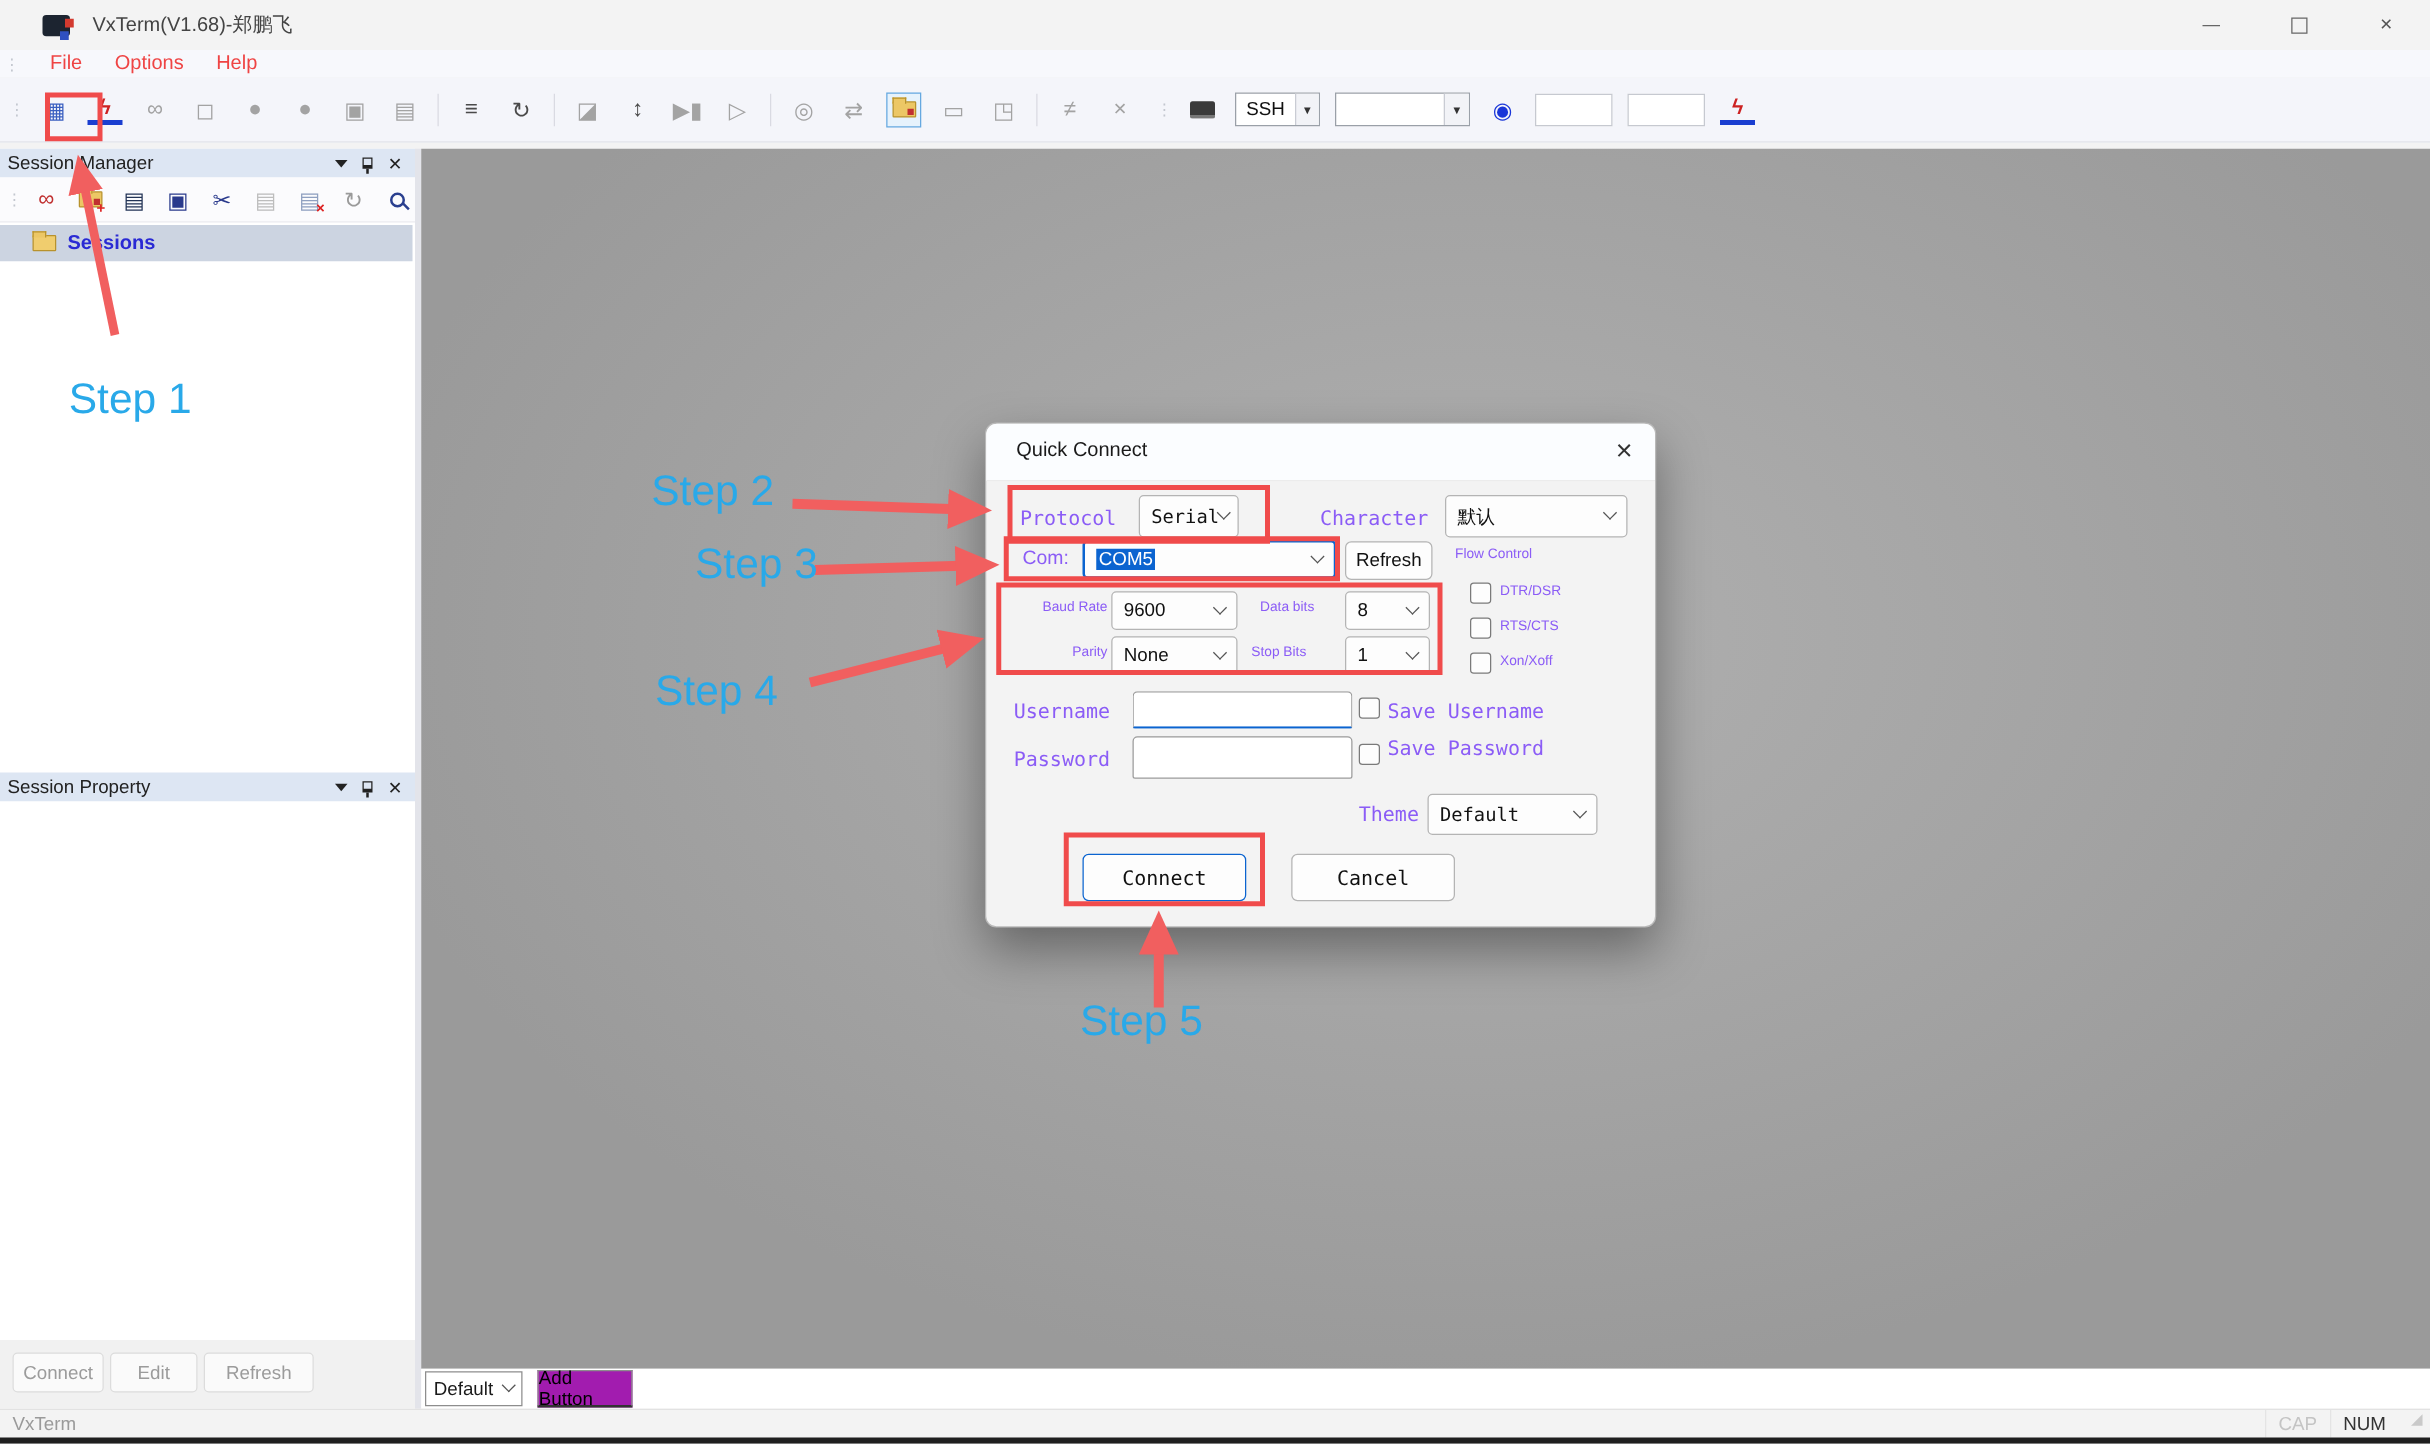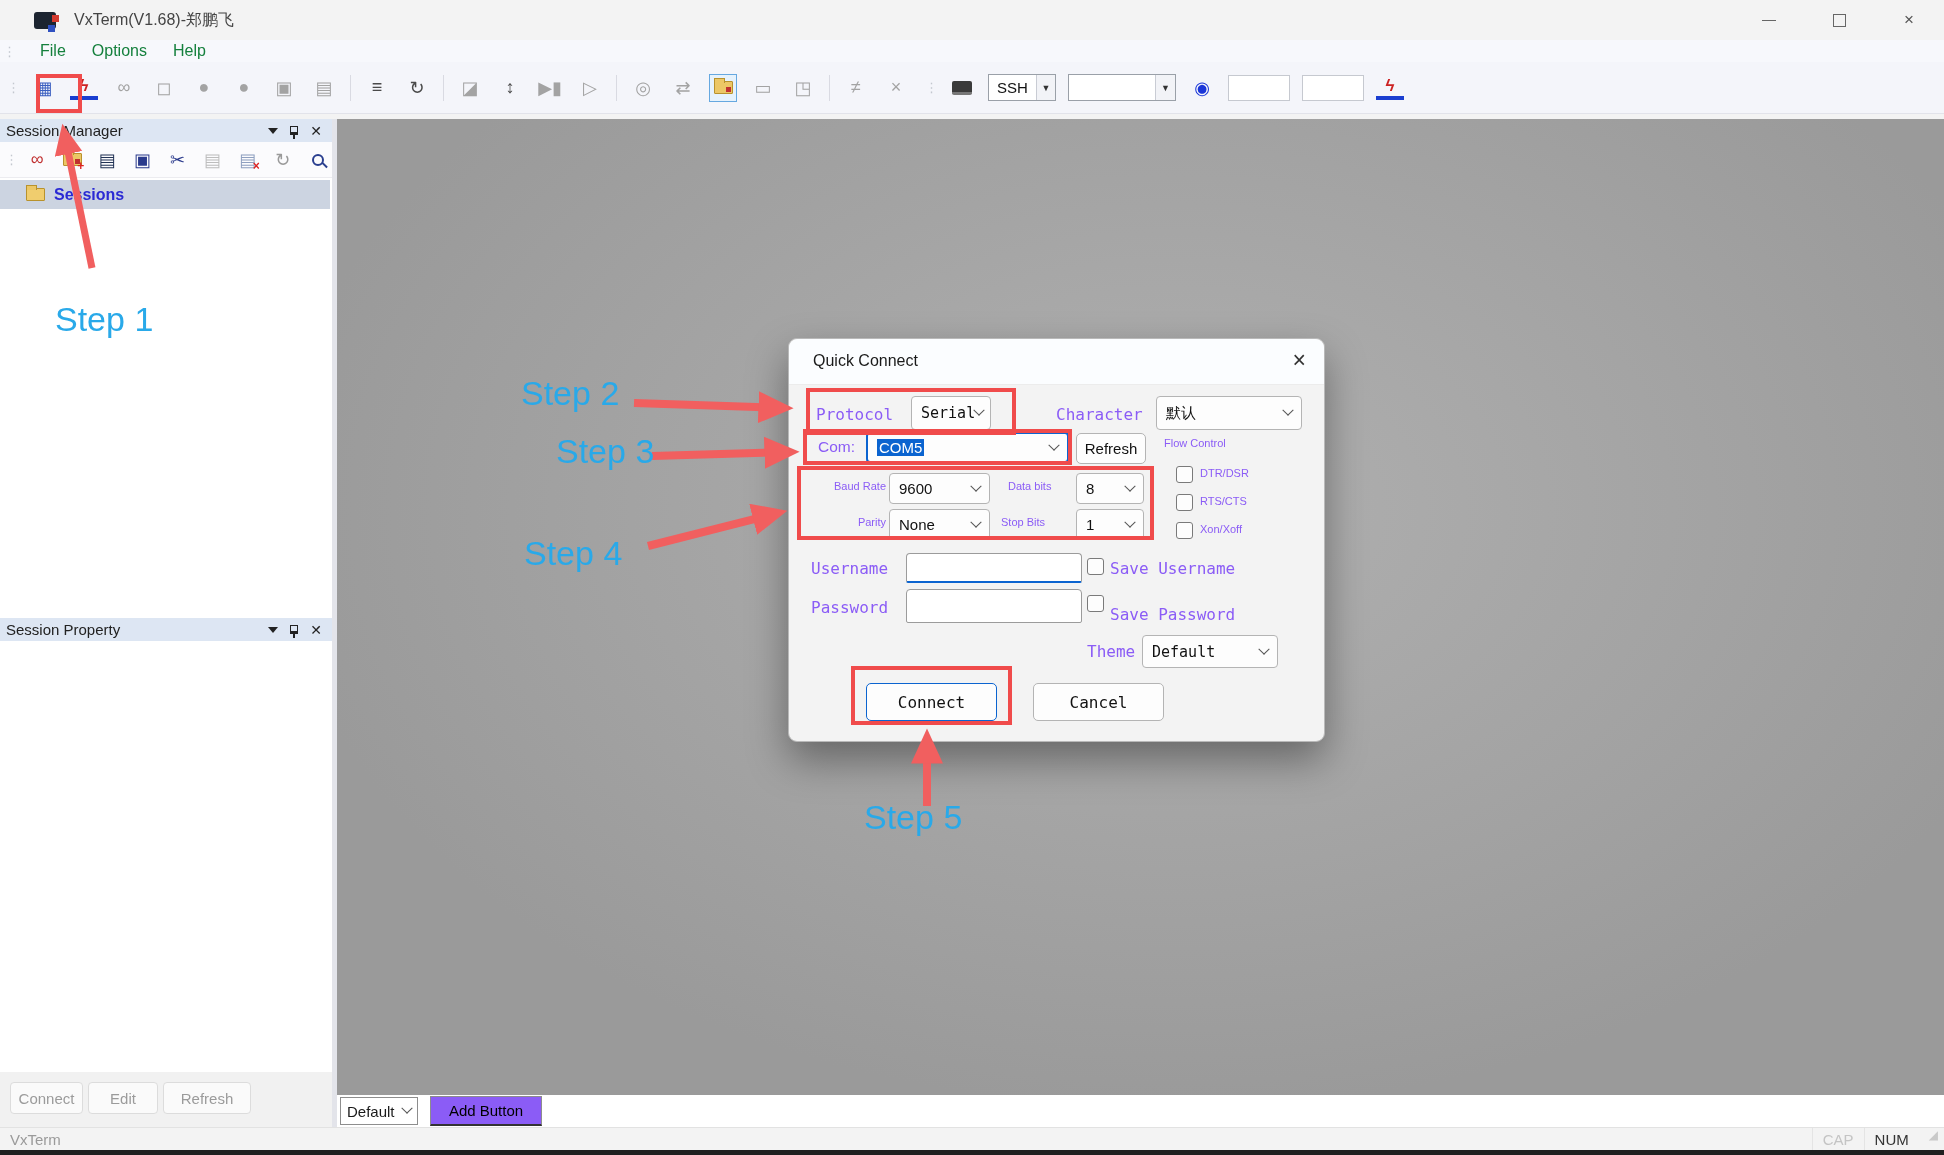--- a/index.html
+++ b/index.html
@@ -14,21 +14,21 @@
   .appico:after  { content:''; position:absolute; right:1px; bottom:-3px; width:7px; height:7px; background:#2f50c0; }
   .title-text { margin-left:18px; font-size:16px; color:#444; }
   .wbtns { position:absolute; right:0; top:0; height:40px; display:flex; align-items:center; }
   .wbtn { width:70px; height:40px; display:flex; align-items:center; justify-content:center; color:#555; font-size:17px; }
   .wbtn .sq { width:13px; height:13px; border:1.2px solid #666; }
   .wbtn .mn { width:14px; height:0; border-top:1.4px solid #666; }
 
   
   .menubar { left:0; top:40px; width:1944px; height:22px; background:#f7f8fc; display:flex; align-items:center; gap:26px; font-size:16px; }
   .gripv { color:#c3c7cf; font-size:13px; margin-left:3px; letter-spacing:-2px; }
-  .menu-item { color:#15803d; }
+  .menu-item { color:#ef4444; }
 
   
   .toolbar { left:0; top:62px; width:1944px; height:52px; background:#f4f5fa; border-bottom:1px solid #e2e3ea; display:flex; align-items:center; gap:12px; padding-left:4px; }
   .tico { width:28px; height:28px; display:flex; align-items:center; justify-content:center; font-size:18px; color:#a3a3a3; }
   .tico.dark { color:#4a4a4a; }
   .tico.blue { color:#3a5fc0; }
   .tico.bolt { color:#cc2222; font-weight:bold; border-bottom:4px solid #1a3ed0; height:24px; font-size:17px; }
   .tsep { width:1px; height:26px; background:#d9dae2; }
   .mon { width:20px; height:14px; background:#3a3a3a; border-radius:2px; border-bottom:3px solid #777; }
   .folderico { width:19px; height:13px; background:#ecc765; border:1px solid #b8922d; border-radius:1px; position:relative; }
@@ -59,21 +59,21 @@
   .sessions-row .folderico { margin-left:26px; background:#f0cd6e; }
   .sessions-row .folderico:after { display:none; }
   .panel-footer { left:0; top:1072px; width:332px; height:55px; background:#f1f1f1; }
   .pf-btn { position:absolute; top:10px; height:32px; background:#fafafa; border:1px solid #dcdcdc; border-radius:4px; color:#9b9b9b; font-size:15px; display:flex; align-items:center; justify-content:center; }
 
   
   .canvas { left:337px; top:119px; width:1607px; height:976px;
             background:radial-gradient(900px 600px at 52% 40%, #b0b0b0 0%, #a3a3a3 60%, #9a9a9a 100%); }
   .tabbar { left:337px; top:1095px; width:1607px; height:32px; background:#ffffff; }
   .defcmb { position:absolute; left:3px; top:2px; width:78px; height:28px; background:#fff; border:1px solid #8d8d8d; display:flex; align-items:center; justify-content:space-between; padding:0 6px; font-size:15px; }
-  .addbtn { position:absolute; left:93px; top:1px; width:112px; height:30px; background:#8b5cf6; border:1px solid #8d8d8d; border-bottom:2px solid #333; display:flex; align-items:center; justify-content:center; font-size:15px; color:#000; }
+  .addbtn { position:absolute; left:93px; top:1px; width:76px; height:30px; background:#a21caf; border:1px solid #8d8d8d; border-bottom:2px solid #333; display:flex; align-items:center; justify-content:center; font-size:15px; color:#000; }
   .statusbar { left:0; top:1127px; width:1944px; height:23px; background:#f3f3f3; border-top:1px solid #e2e2e2; display:flex; align-items:center; font-size:15px; }
   .sb-app { margin-left:10px; color:#9a9a9a; }
   .sb-right { margin-left:auto; display:flex; align-items:flex-start; height:100%; }
   .sb-cell { padding:0 10px; border-left:1px solid #e4e4e4; height:100%; display:flex; align-items:center; }
   .sb-cap { color:#c4c4c4; }
   .sb-num { color:#333; }
   .grip { color:#c9c9c9; font-size:12px; padding:0 6px 0 10px; }
   .bottom-edge { left:0; top:1150px; width:1944px; height:5px; background:#1f1f1f; }
 
   
@@ -296,21 +296,21 @@
   </div>
 
   <div class="dl mono" style="left:22px;top:220px">Username</div>
   <div class="inp focus" style="left:117px;top:214px;width:176px;height:30px"></div>
   <div class="cb" style="left:298px;top:219px"></div>
   <div class="dl mono" style="left:321px;top:220px">Save Username</div>
 
   <div class="dl mono" style="left:22px;top:259px">Password</div>
   <div class="inp" style="left:117px;top:250px;width:176px;height:34px"></div>
   <div class="cb" style="left:298px;top:256px"></div>
-  <div class="dl mono" style="left:321px;top:266px">Save Password</div>
+  <div class="dl mono" style="left:321px;top:250px">Save Password</div>
 
   <div class="dl mono" style="left:298px;top:303px">Theme</div>
   <div class="cmb mono" style="left:353px;top:296px;width:136px;height:33px">
     <span>Default</span>
       <span class="chv"></span>
   </div>
 
   <div class="dbtn primary mono" style="left:77px;top:344px;width:131px;height:38px;font-size:16px">Connect</div>
   <div class="dbtn mono" style="left:244px;top:344px;width:131px;height:38px;font-size:16px">Cancel</div>
 </div>

